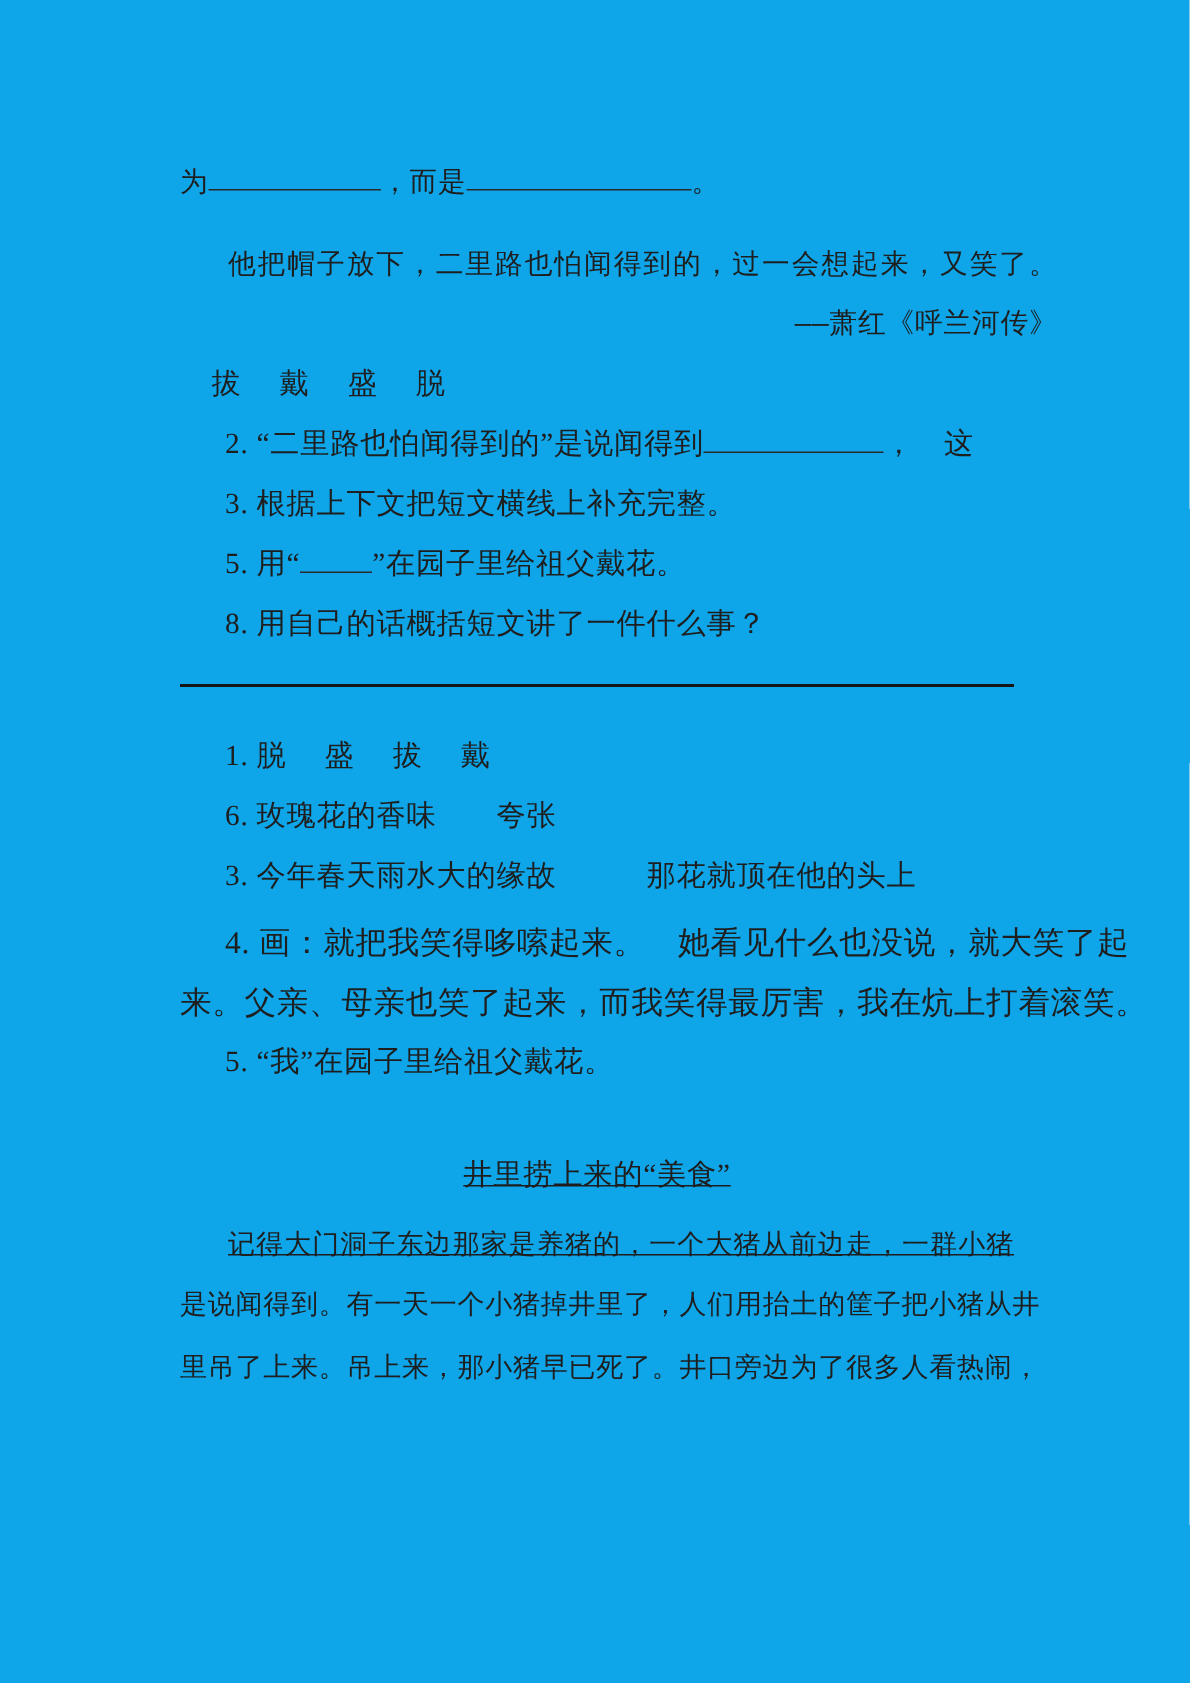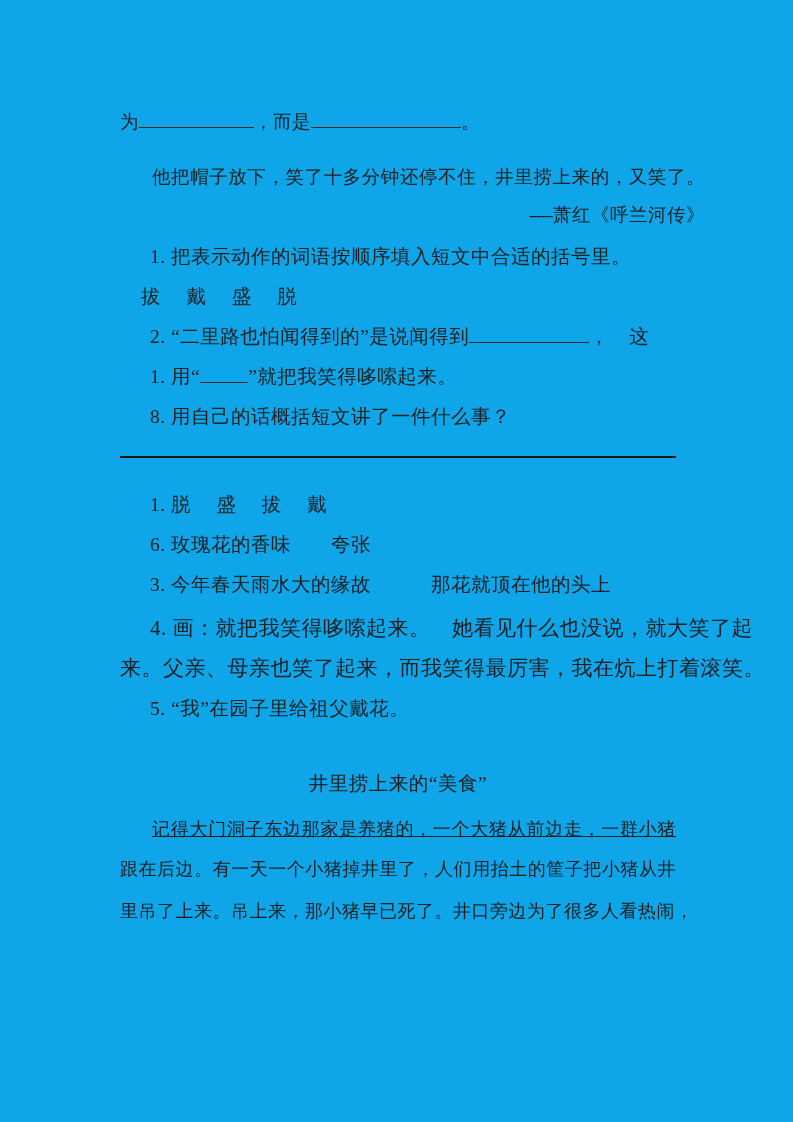--- a/index.html
+++ b/index.html
@@ -22,21 +22,21 @@
     width: 556px;
     white-space: nowrap;
     letter-spacing: 0.5px;
   }
   .kai   { font-size: 18.5px; }      
   .psg   { font-size: 18px; }        
   .ans19 { font-size: 21px; }        
   .wide  { width: 585px; }
   .just  { text-align: justify; text-align-last: justify; }
   .right { text-align: right; font-family: Liberation Mono, monospace; }
-  .center{ text-align: center; }
+  .center{ text-align: center; text-decoration: underline; }
   .indent{ text-indent: 30px; }
   .indent32{ text-indent: 32px; }
   .mt15 { margin-top: 15px; }
   .mt3  { margin-top: 3px; }
   .mt1  { margin-top: 1px; }
   .mt35 { margin-top: 35px; }
   .mt5  { margin-top: 5px; text-decoration: underline; }
   .mt2  { margin-top: 2px; }
   .blank {
     display: inline-block;
@@ -58,47 +58,47 @@
 </style>
 </head>
 <body>
 
 <div class="page">
 
   <div class="line kai">
     <span>为</span><span class="blank b115"></span><span>，而是</span><span class="blank b150"></span><span>。</span>
   </div>
 
-  <div class="line kai wide just indent32 mt15">他把帽子放下，笑了十多分钟还停不住，井里捞上来的，又笑了。</div>
+  <div class="line kai wide just indent32 mt15">他把帽子放下，二里路也怕闻得到的，过一会想起来，又笑了。</div>
 
   <div class="line kai wide right">——萧红《呼兰河传》</div>
 
-  <div class="line indent">1. 把表示动作的词语按顺序填入短文中合适的括号里。</div>
 
   <div class="line wordbank">拔　 戴　 盛　 脱</div>
 
   <div class="line indent">
     <span>2. “二里路也怕闻得到的”是说闻得到</span><span class="blank b120"></span><span>，　这</span>
   </div>
 
 
+  <div class="line indent">3. 根据上下文把短文横线上补充完整。</div>
 
   <div class="line indent">
-    <span>1. 用“</span><span class="blank b48"></span><span>”就把我笑得哆嗦起来。</span>
+    <span>5. 用“</span><span class="blank b48"></span><span>”在园子里给祖父戴花。</span>
   </div>
 
   <div class="line indent">8. 用自己的话概括短文讲了一件什么事？</div>
 
   <div class="divider"></div>
 
   <div class="line indent">1. 脱　 盛　 拔　 戴</div>
   <div class="line indent">6. 玫瑰花的香味　　夸张</div>
   <div class="line indent">3. 今年春天雨水大的缘故　　　那花就顶在他的头上</div>
   <div class="line ans19 wide just indent mt3">4. 画：就把我笑得哆嗦起来。　她看见什么也没说，就大笑了起</div>
   <div class="line ans19 wide just">来。父亲、母亲也笑了起来，而我笑得最厉害，我在炕上打着滚笑。</div>
   <div class="line indent mt1">5. “我”在园子里给祖父戴花。</div>
 
   <div class="line center mt35">井里捞上来的“美食”</div>
   <div class="line psg just indent32 mt5">记得大门洞子东边那家是养猪的，一个大猪从前边走，一群小猪</div>
-  <div class="line psg just">跟在后边。有一天一个小猪掉井里了，人们用抬土的筐子把小猪从井</div>
+  <div class="line psg just">是说闻得到。有一天一个小猪掉井里了，人们用抬土的筐子把小猪从井</div>
   <div class="line psg just mt2">里吊了上来。吊上来，那小猪早已死了。井口旁边为了很多人看热闹，</div>
 
 </div>
 
 </body></html>

